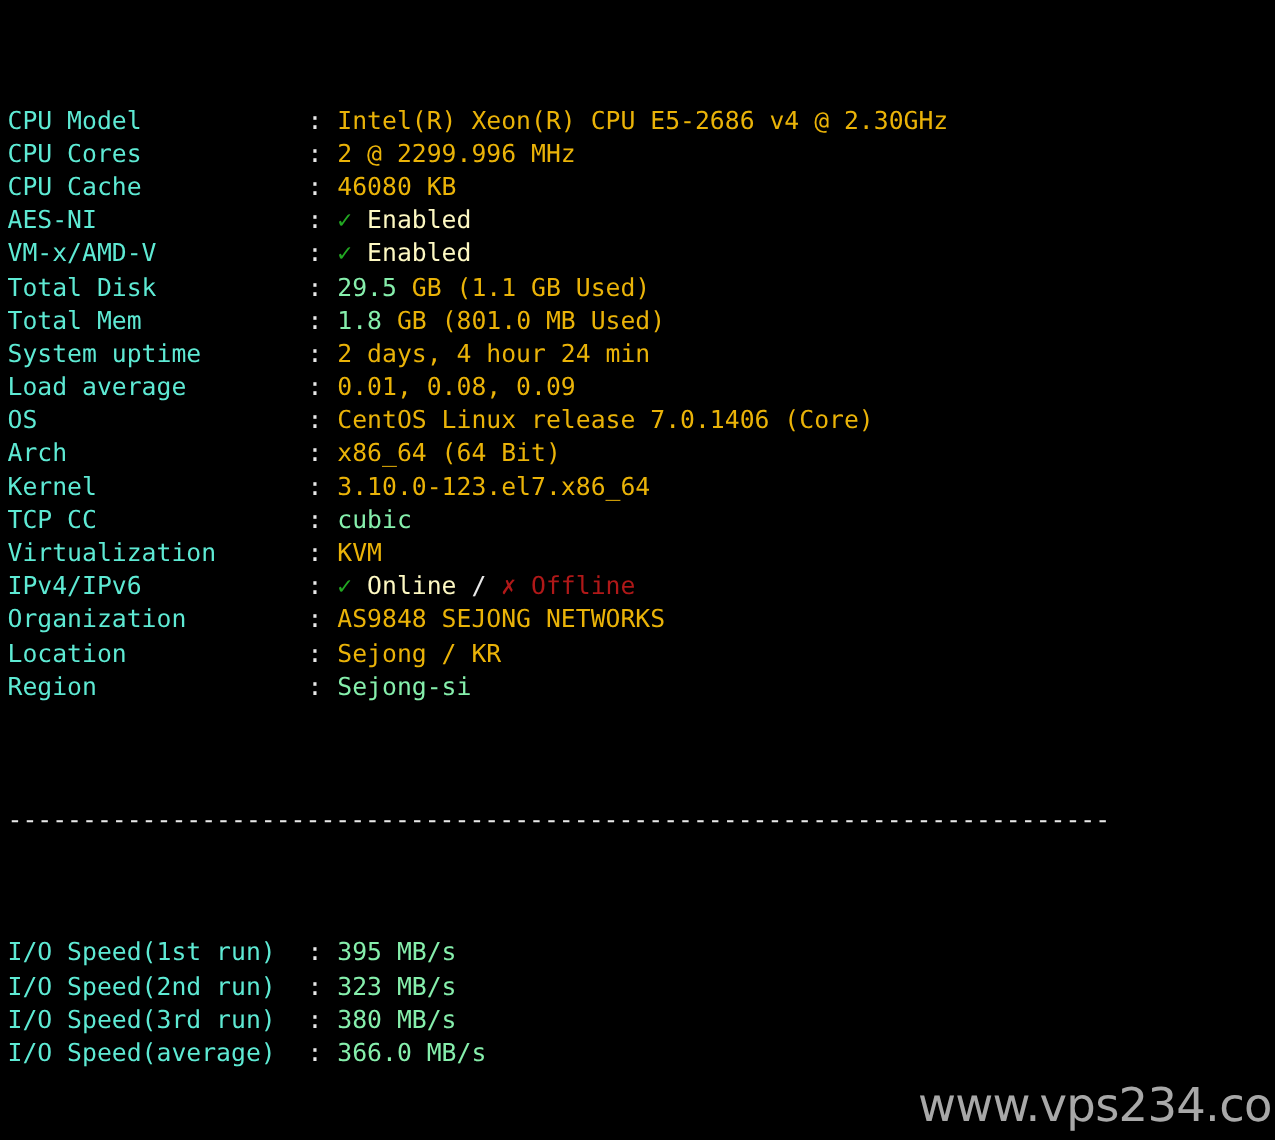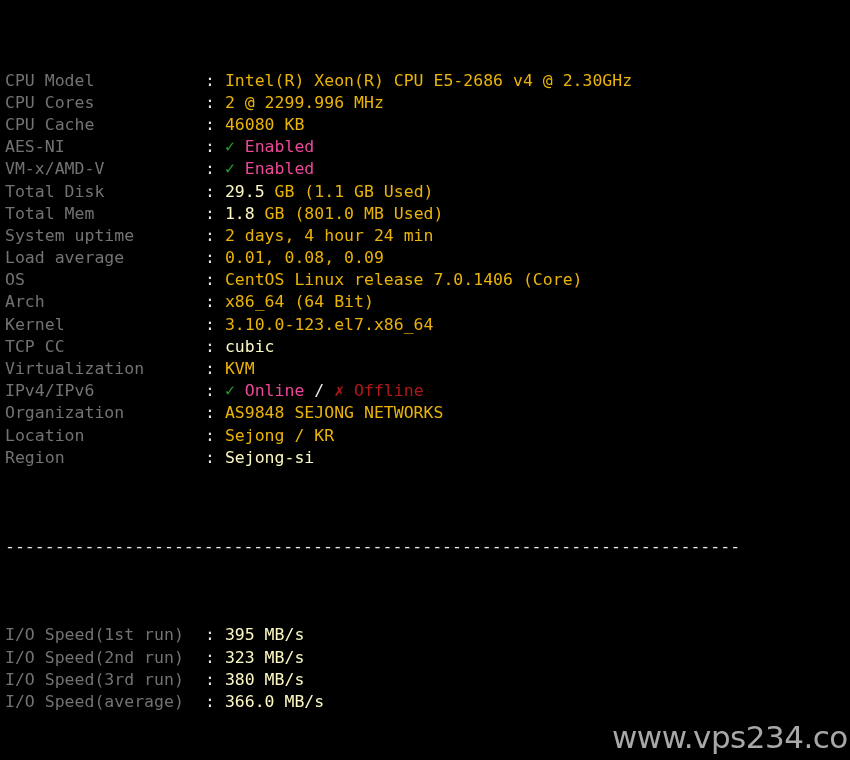--- a/index.html
+++ b/index.html
@@ -23,26 +23,26 @@
     left: 5px;
     top: 3px;
     width: 845px;
     white-space: pre;
     letter-spacing: 0;
   }
   .row { display: block; height: 22.2px; }
   .lbl {
     display: inline-block;
     width: 200px;
-    color: #737373;
+    color: #5eead4;
   }
   .colon { color: #e8e8e8; }
   .cyan   { color: #eab308; }
-  .yellow { color: #fef9c3; }
-  .green  { color: #ec4899; margin-top: 20px; }
+  .yellow { color: #86efac; }
+  .green  { color: #fef9c3; margin-top: 20px; }
   .greenb { color: #22a822; }
   .red    { color: #b01818; }
   .white  { color: #e8e8e8; }
   .sep {
     display: block;
     height: 22.2px;
     color: #e8e8e8;
     overflow: hidden;
   }
   .watermark {

